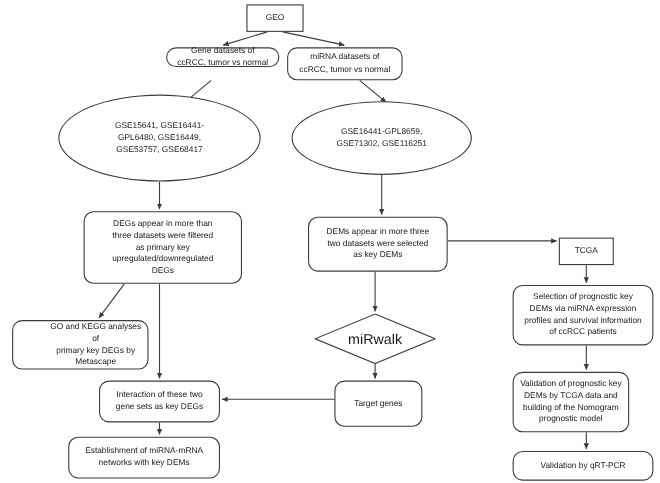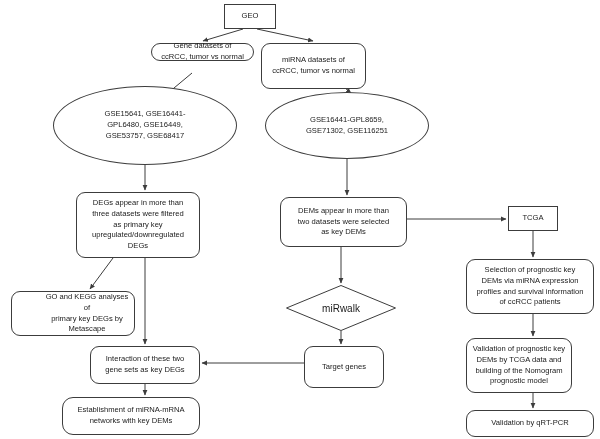--- a/index.html
+++ b/index.html
@@ -49,21 +49,21 @@
     align-items: center;
     justify-content: center;
   }
   .diamond-wrap svg {
     position: absolute;
     left: 0;
     top: 0;
   }
   .diamond-label {
     position: relative;
-    font-size: 10px;
+    font-size: 13px;
     color: #1a1a1a;
     text-align: center;
     font-family: "Liberation Sans", sans-serif;
   }
   .node-text { display: block; white-space: pre-line; }
 </style>
 </head>
 <body>
 
 <div id="canvas">
@@ -93,46 +93,46 @@
       </g>
   </svg>
   <div id="node-layer">
       <div class="node rect" style="left: 224px; top: 4px; width: 52px; height: 25px;">
         <span class="node-text">GEO</span>
       </div>
       <div class="node round" style="left: 151px; top: 43px; width: 103px; height: 18px;">
         <span class="node-text">Gene datasets of
 ccRCC, tumor vs normal</span>
       </div>
-      <div class="node round" style="left: 261px; top: 43px; width: 105px; height: 46px;">
+      <div class="node round" style="left: 261px; top: 43px; width: 105px; height: 30px;">
         <span class="node-text">miRNA datasets of
 ccRCC, tumor vs normal</span>
       </div>
       <div class="node ellipse" style="left: 53px; top: 86px; width: 184px; height: 79px;">
         <span class="node-text">GSE15641, GSE16441-
 GPL6480, GSE16449,
 GSE53757, GSE68417</span>
       </div>
       <div class="node ellipse" style="left: 265px; top: 92px; width: 164px; height: 67px;">
         <span class="node-text">GSE16441-GPL8659,
 GSE71302, GSE116251</span>
       </div>
-      <div class="node round" style="left: 76px; top: 192px; width: 124px; height: 66px;">
+      <div class="node round" style="left: 76px; top: 192px; width: 144px; height: 66px;">
         <span class="node-text">DEGs appear in more than
 three datasets were filtered
 as primary key
 upregulated/downregulated
 DEGs</span>
       </div>
       <div class="node round" style="left: 280px; top: 197px; width: 127px; height: 50px;">
-        <span class="node-text">DEMs appear in more than
+        <span class="node-text">DEMs appear in more three
 two datasets were selected
 as key DEMs</span>
       </div>
-      <div class="node rect" style="left: 508px; top: 206px; width: 50px; height: 25px;">
+      <div class="node rect" style="left: 508px; top: 216px; width: 50px; height: 25px;">
         <span class="node-text">TCGA</span>
       </div>
       <div class="node round" style="left: 11px; top: 291px; width: 124px; height: 45px; padding-left: 32px;">
         <span class="node-text">GO and KEGG analyses of
 primary key DEGs by
 Metascape</span>
       </div>
       <div class="diamond-wrap" style="left: 286px; top: 285px; width: 110px; height: 46px;">
         <svg width="110" height="46" viewBox="0 0 110 46">
           <polygon points="55,0.5 109.5,23 55,45.5 0.5,23" fill="#ffffff" stroke="#3c3c3c" stroke-width="1"></polygon>
@@ -151,21 +151,21 @@
       </div>
       <div class="node round" style="left: 304px; top: 346px; width: 80px; height: 42px;">
         <span class="node-text">Target genes</span>
       </div>
       <div class="node round" style="left: 466px; top: 338px; width: 106px; height: 55px;">
         <span class="node-text">Validation of prognostic key
 DEMs by TCGA data and
 building of the Nomogram
 prognostic model</span>
       </div>
-      <div class="node round" style="left: 62px; top: 397px; width: 138px; height: 38px; border-radius: 11px;">
+      <div class="node round" style="left: 62px; top: 397px; width: 138px; height: 38px;">
         <span class="node-text">Establishment of miRNA-mRNA
 networks with key DEMs</span>
       </div>
       <div class="node round" style="left: 466px; top: 410px; width: 128px; height: 27px;">
         <span class="node-text">Validation by qRT-PCR</span>
       </div>
     </div>
 </div>
 
 </body></html>

